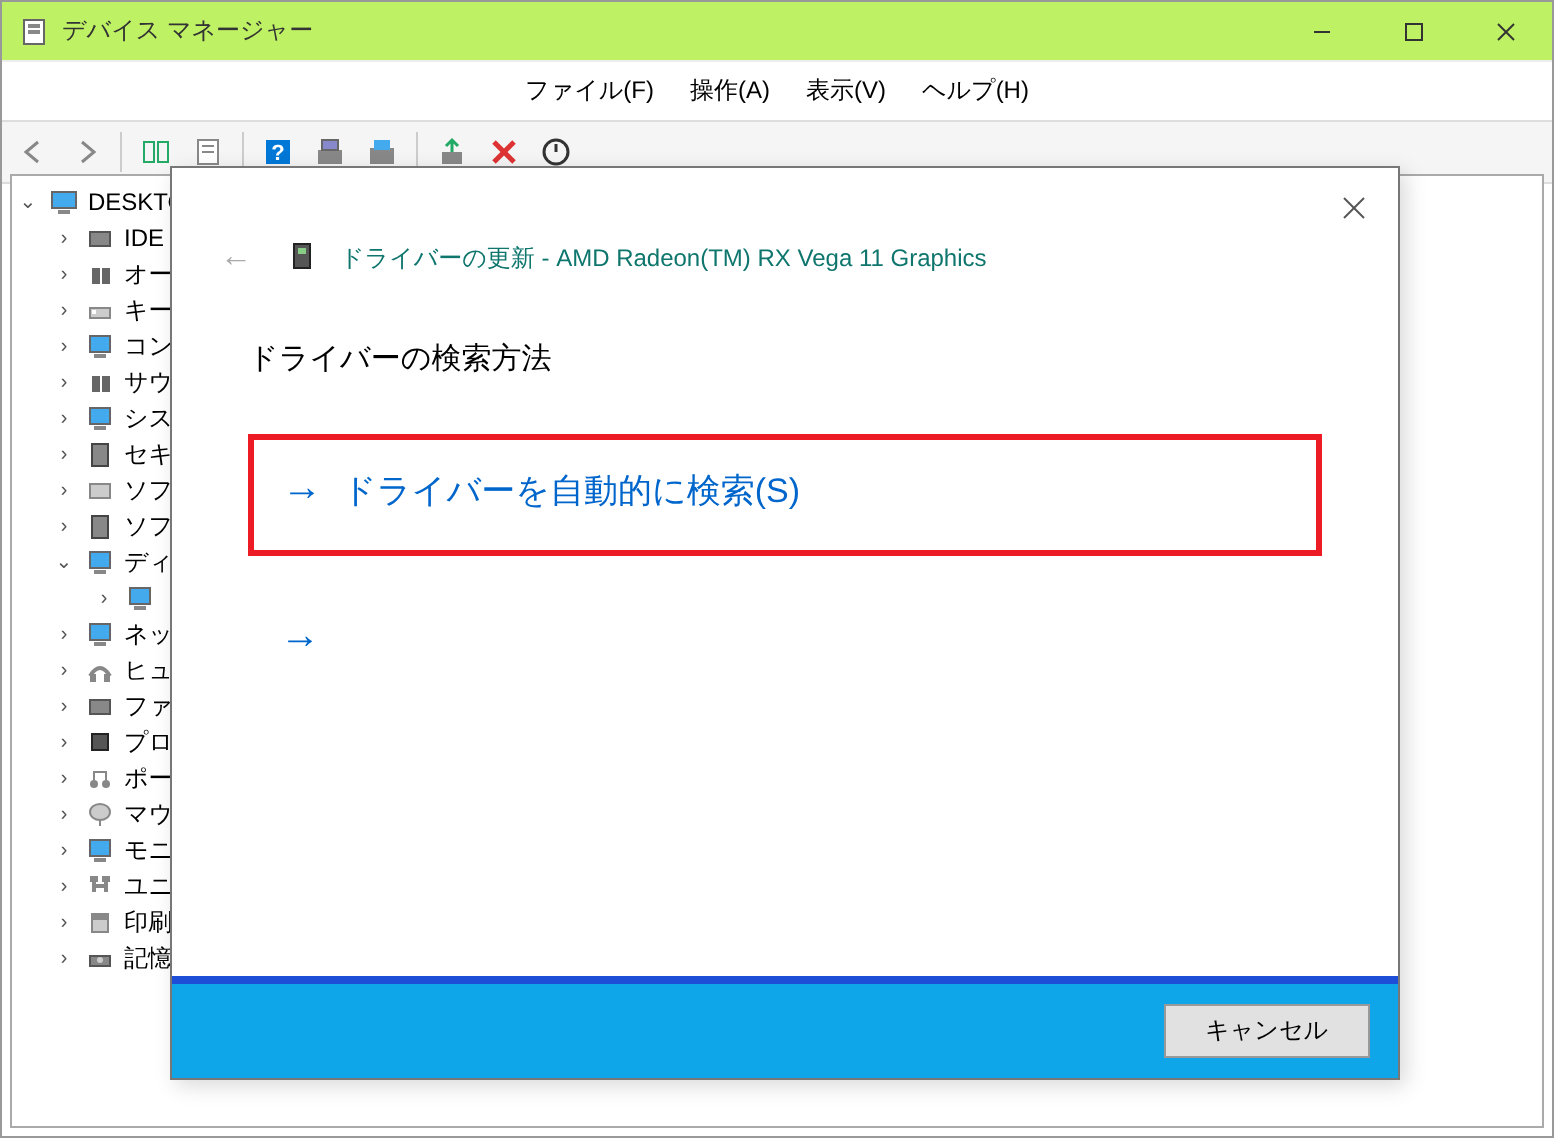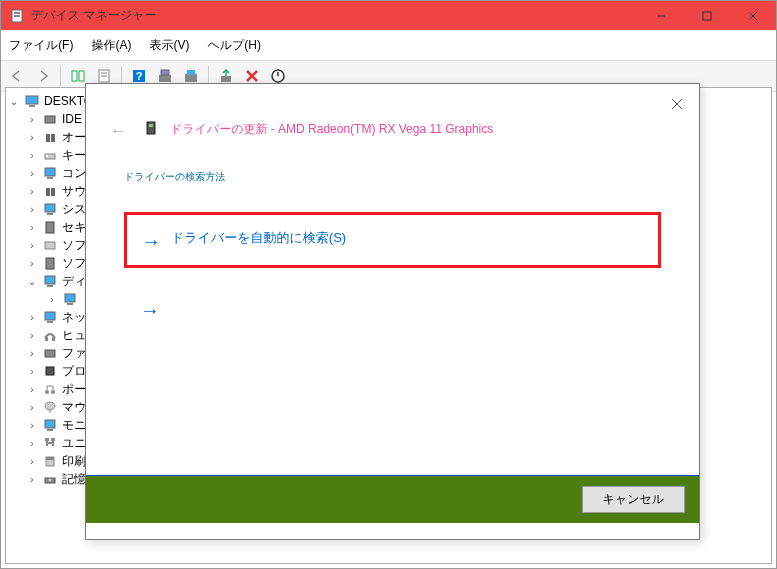--- a/index.html
+++ b/index.html
@@ -12,21 +12,21 @@
       height: 569px;
       position: relative;
       border: 1px solid #999;
     }
     
     .titlebar {
       height: 30px;
       display: flex;
       align-items: center;
       padding-left: 8px;
-      background: #ef4444;
+      background: #bef264;
       border-bottom: 1px solid #eee;
     }
     .titlebar-icon {
       width: 16px; height: 16px;
       margin-right: 6px;
       display: inline-flex;
       align-items: center;
       justify-content: center;
     }
     .titlebar-title { color: #333; flex: 1; }
@@ -35,20 +35,21 @@
       width: 46px; height: 30px;
       display: flex; align-items: center; justify-content: center;
       color: #555;
     }
     
     .menubar {
       display: flex;
       padding: 2px 0;
       gap: 2px;
       border-bottom: 1px solid #ddd;
+      justify-content: center;
     }
     .menu-item {
       padding: 4px 8px;
       color: #000;
     }
     
     .toolbar {
       display: flex;
       align-items: center;
       padding: 3px 4px;
@@ -136,27 +137,27 @@
       gap: 10px;
     }
     .back-arrow {
       color: #aaa;
       font-size: 16px;
       margin-right: 8px;
     }
     .dialog-icon {
       width: 16px; height: 16px;
     }
-    .dialog-title { color: #ec4899; font-size: 12px; }
+    .dialog-title { color: #0f766e; font-size: 12px; }
     .dialog-body {
       padding: 20px 38px;
     }
     .dialog-heading {
-      color: #0369a1;
-      font-size: 10px;
+      color: #000000;
+      font-size: 15px;
       margin-bottom: 28px;
     }
     .option {
       border: 2px solid transparent;
       padding: 14px 14px;
       margin-bottom: 14px;
       display: flex;
       gap: 10px;
     }
     .option.highlight {
@@ -164,36 +165,36 @@
     }
     .option-arrow {
       color: #0066cc;
       font-size: 20px;
       line-height: 1;
       flex-shrink: 0;
     }
     .option-content { flex: 1; }
     .option-title {
       color: #0066cc;
-      font-size: 13px;
+      font-size: 17px;
       margin-bottom: 4px;
     }
     .option-desc {
       color: #555;
       font-size: 11px;
       line-height: 1.5;
     }
     .dialog-footer {
       position: absolute;
-      bottom: 16px;
+      bottom: 0;
       left: 0; right: 0;
       padding: 10px 14px;
-      background: #4d7c0f;
+      background: #0ea5e9;
       text-align: right;
-      border-top: 1px solid #1d4ed8;
+      border-top: 4px solid #1d4ed8;
     }
     .cancel-btn {
       padding: 4px 20px;
       background: #e1e1e1;
       border: 1px solid #999;
       font-size: 12px;
       cursor: pointer;
     }
   </style>
 </head>

